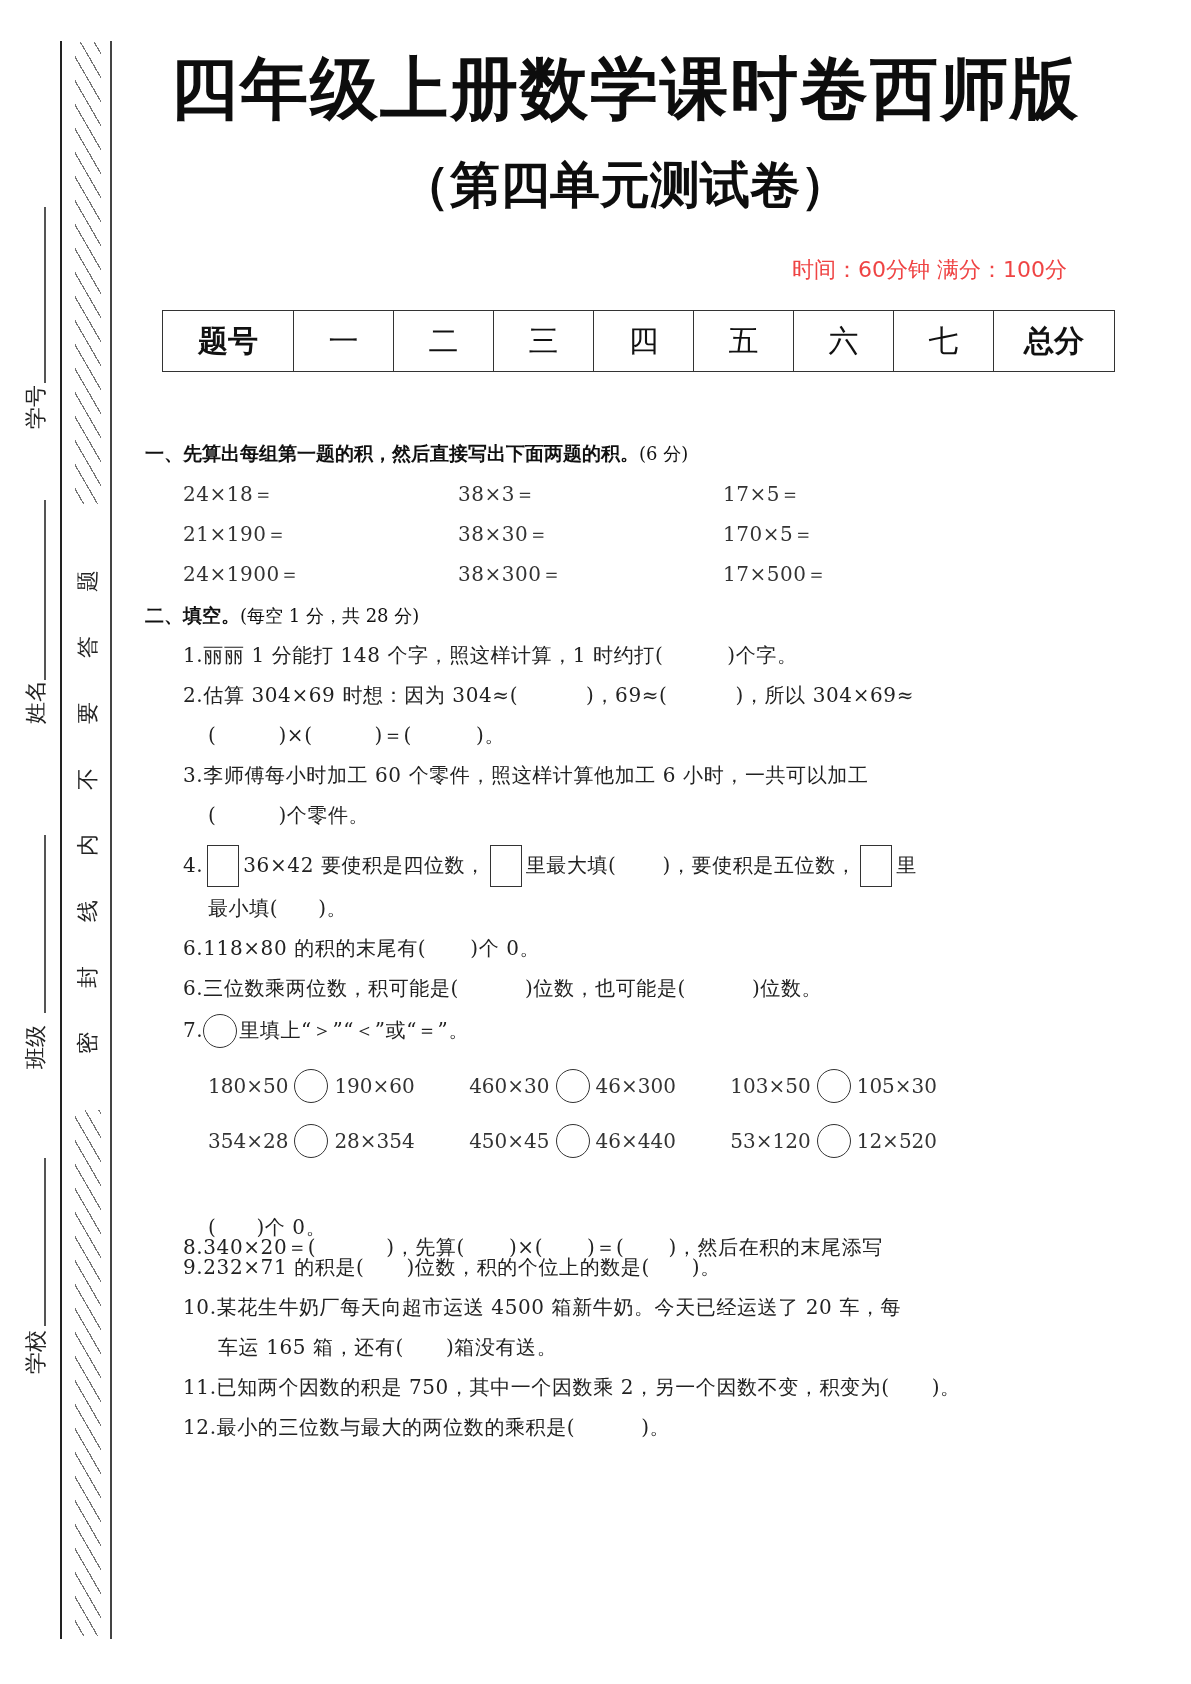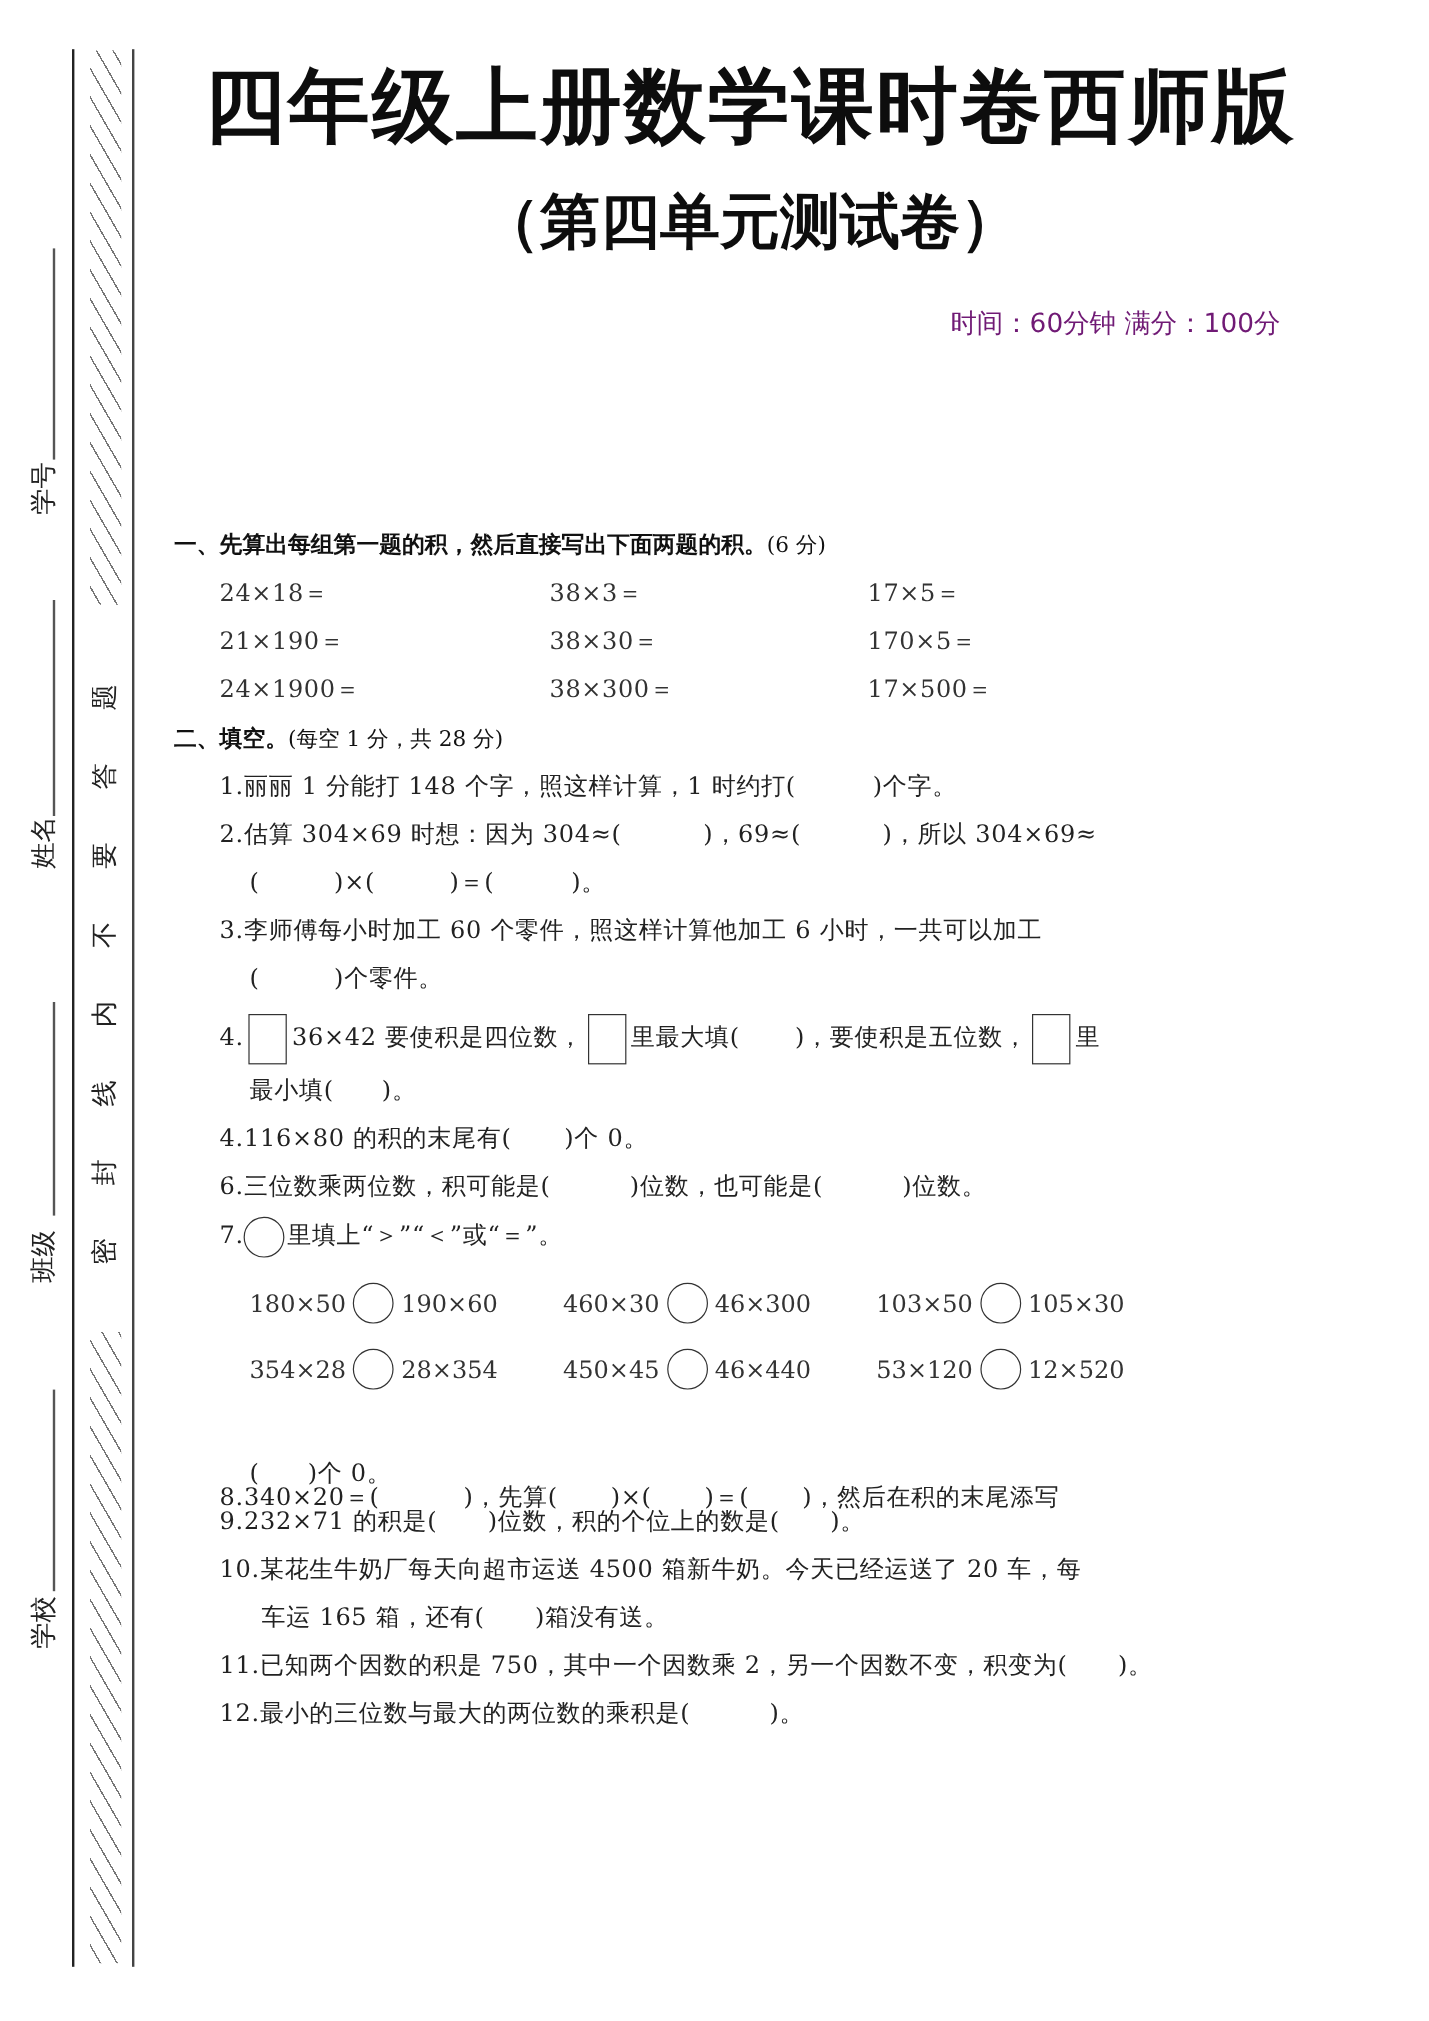--- a/index.html
+++ b/index.html
@@ -17,21 +17,21 @@
   .seal-chars { position: absolute; left: 76px; top: 548px; width: 24px; display: flex; flex-direction: column; align-items: center; }
   .seal-char { font-family: "DejaVu Sans", sans-serif; font-size: 22px; line-height: 22px; height: 66px; display: flex; align-items: center; justify-content: center; transform: rotate(-90deg); color: #222; }
   .field-line { position: absolute; left: 44px; width: 2px; background: #555; }
   .field-label { position: absolute; left: 22px; width: 28px; font-family: "DejaVu Sans", sans-serif; font-size: 22px; transform: rotate(-90deg); transform-origin: center; text-align: center; white-space: nowrap; color: #222; }
 
   
   .title { position: absolute; left: 150px; top: 44px; width: 950px; text-align: center;
     font-family: "DejaVu Sans", sans-serif; font-size: 68px; font-weight: bold; letter-spacing: 2px; color: #0d0d0d; }
   .subtitle { position: absolute; left: 150px; top: 152px; width: 950px; text-align: center;
     font-family: "DejaVu Sans", sans-serif; font-size: 50px; font-weight: bold; color: #0d0d0d; }
-  .meta { position: absolute; right: 124px; top: 255px; font-family: "DejaVu Sans", sans-serif; font-size: 22px; color: #701a75; }
+  .meta { position: absolute; right: 124px; top: 255px; font-family: "DejaVu Sans", sans-serif; font-size: 22px; color: #ef4444; }
 
   
   .score { position: absolute; left: 162px; top: 310px; border-collapse: collapse; }
   .score td { border: 1.5px solid #333; height: 61px; text-align: center; vertical-align: middle;
     font-family: "DejaVu Sans", sans-serif; font-size: 30px; color: #111; }
   .score td.hdr { width: 131px; font-weight: bold; }
   .score td.col { width: 100px; }
   .score td.total { width: 121px; font-weight: bold; }
 
   
@@ -78,20 +78,31 @@
   <div class="field-line" style="top:1158px;height:168px;"></div>
   <div class="field-label" style="top:1345px;">学校</div>
 </div>
 
 <div class="title">四年级上册数学课时卷西师版</div>
 <div class="subtitle">（第四单元测试卷）</div>
 <div class="meta">时间：60分钟  满分：100分</div>
 
 <table class="score">
   <tbody>
+      <tr>
+    <td class="hdr">题号</td>
+    <td class="col">一</td>
+    <td class="col">二</td>
+    <td class="col">三</td>
+    <td class="col">四</td>
+    <td class="col">五</td>
+    <td class="col">六</td>
+    <td class="col">七</td>
+    <td class="total">总分</td>
+  </tr>
 </tbody>
   </table>
 
 <div class="sec-title" style="top:441px;">
   <span>一、先算出每组第一题的积，然后直接写出下面两题的积。</span><span class="pts">(6 分)</span>
 </div>
 <div class="calc" style="left:183px;top:481px;">24×18＝</div>
 <div class="calc" style="left:183px;top:521px;">21×190＝</div>
 <div class="calc" style="left:183px;top:561px;">24×1900＝</div>
 <div class="calc" style="left:458px;top:481px;">38×3＝</div>
@@ -124,21 +135,21 @@
 </div>
 
 <div class="q" style="top:845px;">
   <span>4.</span><span class="box"></span><span>36×42 要使积是四位数，</span><span class="box"></span><span>里最大填(</span><span class="blank" style="width:46px"></span><span>)，要使积是五位数，</span><span class="box"></span><span>里</span>
 </div>
 <div class="q cont" style="top:895px;">
   <span>最小填(</span><span class="blank" style="width:40px"></span><span>)。</span>
 </div>
 
 <div class="q" style="top:935px;">
-  <span>4.116×80 的积的末尾有(</span><span class="blank" style="width:44px"></span><span>)个 0。</span>
+  <span>6.118×80 的积的末尾有(</span><span class="blank" style="width:44px"></span><span>)个 0。</span>
 </div>
 
 <div class="q" style="top:975px;">
   <span>6.三位数乘两位数，积可能是(</span><span class="blank" style="width:66px"></span><span>)位数，也可能是(</span><span class="blank" style="width:66px"></span><span>)位数。</span>
 </div>
 
 <div class="q" style="top:1014px;">
   <span>7.</span><span class="circ" style="margin:0 2px 0 0"></span><span>里填上“＞”“＜”或“＝”。</span>
 </div>
 <div class="cmp-row" style="top:1069px;">

